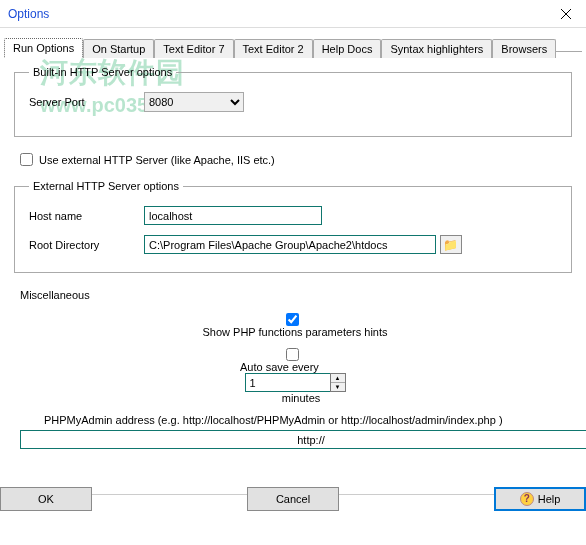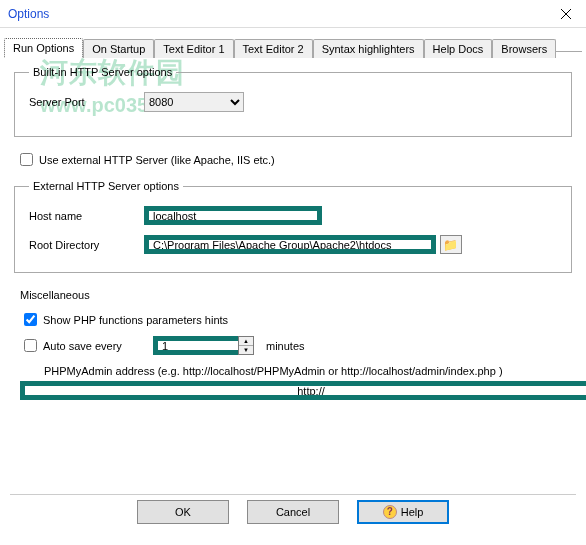--- a/index.html
+++ b/index.html
@@ -9,33 +9,33 @@
 .close-btn { width: 40px; height: 28px; display: flex; align-items: center; justify-content: center; font-size: 14px; cursor: pointer; }
 .tabs { display: flex; border-bottom: 1px solid #a8a8a8; margin: 2px 4px 0 4px; height: 22px; align-items: flex-end; }
 .tab { padding: 3px 8px; font-size: 11px; border: 1px solid #a8a8a8; border-bottom: none; background: #f0f0f0; cursor: pointer; margin-right: 0px; border-top-left-radius: 2px; border-top-right-radius: 2px; position: relative; top: 7px; }
 .tab.active { background: #fff; border: 1px dotted #666; border-bottom: 1px solid #fff; }
 .content { padding: 14px 14px 0 14px; position: relative; }
 fieldset { border: 1px solid #aaa; padding: 14px 14px 14px 14px; margin-bottom: 16px; position: relative; }
 legend { font-size: 11px; padding: 0 4px; }
 .row { display: flex; align-items: center; margin-bottom: 10px; }
 .lbl { width: 115px; font-size: 11px; }
 select { width: 100px; height: 20px; font-size: 11px; border: 1px solid #a8a8a8; background: #f0f0f0; }
-input[type=text] { height: 19px; font-size: 11px; padding: 1px 4px; border: 5px solid #0f766e; background: #fff; }
+input[type=text] { height: 19px; font-size: 11px; padding: 1px 4px; border: 1px solid #0f766e; background: #fff; }
 input[type=checkbox] { width: 13px; height: 13px; margin-right: 6px; vertical-align: middle; }
 .chk-row { display: flex; align-items: center; font-size: 11px; margin-bottom: 14px; margin-left: 6px; }
-.chk-row2 { display: flex; align-items: center; font-size: 11px; margin-bottom: 10px; margin-left: 10px; }
+.chk-row2 { display: flex; align-items: center; font-size: 11px; margin-bottom: 10px; margin-left: 4px; flex-direction: column; }
 .misc-title { font-size: 11px; margin-bottom: 12px; margin-left: 6px; }
 .spinner { display: inline-flex; align-items: stretch; }
 .spinner input { width: 85px; text-align: left; border-right: none; }
 .spinner-btns { display: flex; flex-direction: column; width: 16px; border: 1px solid #7a7a7a; }
 .spinner-btns div { height: 8.5px; background: #f0f0f0; font-size: 6px; line-height: 8px; text-align: center; cursor: pointer; }
 .spinner-btns div:first-child { border-bottom: 1px solid #aaa; }
 .note { font-size: 11px; margin: 6px 0 4px 6px; padding-left: 24px; }
 .addr-input { width: 582px; margin-left: 6px; text-align: center; }
-.btn-bar { position: absolute; bottom: 13px; left: 0; right: 0; display: flex; justify-content: center; gap: 18px; padding: 8px 0; }
+.btn-bar { position: absolute; bottom: 26px; left: 0; right: 0; display: flex; justify-content: space-between; gap: 18px; padding: 8px 0; }
 .btn { width: 92px; height: 24px; border: 1px solid #8a8a8a; background: #e1e1e1; font-size: 11px; cursor: pointer; display: inline-flex; align-items: center; justify-content: center; gap: 4px; }
 .btn.help { border: 1px solid #0078d7; box-shadow: 0 0 0 1px #0078d7 inset; }
 .dir-wrap { display: flex; align-items: center; }
 .dir-wrap input { width: 292px; }
 .dir-btn { width: 22px; height: 19px; margin-left: 4px; background: #f0f0f0; border: 1px solid #888; font-size: 11px; cursor: pointer; display: flex; align-items: center; justify-content: center; }
 .watermark { position: absolute; top: 2px; left: 40px; pointer-events: none; font-size: 28px; font-weight: bold; color: rgba(0,160,80,0.28); font-family: "Microsoft YaHei", sans-serif; letter-spacing: 1px; }
 .watermark .url { display: block; font-size: 20px; font-weight: bold; color: rgba(0,160,80,0.28); margin-top: 2px; letter-spacing: 0; }
 .hr { height: 1px; background: #ccc; margin: 6px 10px; position: absolute; bottom: 44px; left: 0; right: 0; }
 .icon-help { width: 14px; height: 14px; background: #ffd040; border-radius: 50%; border: 1px solid #b88; color: #835; font-weight: bold; font-size: 10px; line-height: 12px; text-align: center; }
 .icon-folder { font-size: 12px; }
@@ -48,24 +48,24 @@
   <div class="close-btn">
     <svg width="10" height="10" viewBox="0 0 10 10">
         <path d="M0 0 L10 10 M10 0 L0 10" stroke="#000" stroke-width="1"></path>
       </svg>
   </div>
 </div>
 
 <div class="tabs">
   <div class="tab active">Run Options</div>
   <div class="tab">On Startup</div>
-  <div class="tab">Text Editor 1</div>
+  <div class="tab">Text Editor 7</div>
   <div class="tab">Text Editor 2</div>
+  <div class="tab">Help Docs</div>
   <div class="tab">Syntax highlighters</div>
-  <div class="tab">Help Docs</div>
   <div class="tab">Browsers</div>
 </div>
 
 <div class="content">
 
   <div class="watermark">
     <span>河东软件园</span>
     <span class="url">www.pc0359.cn</span>
   </div>
 

